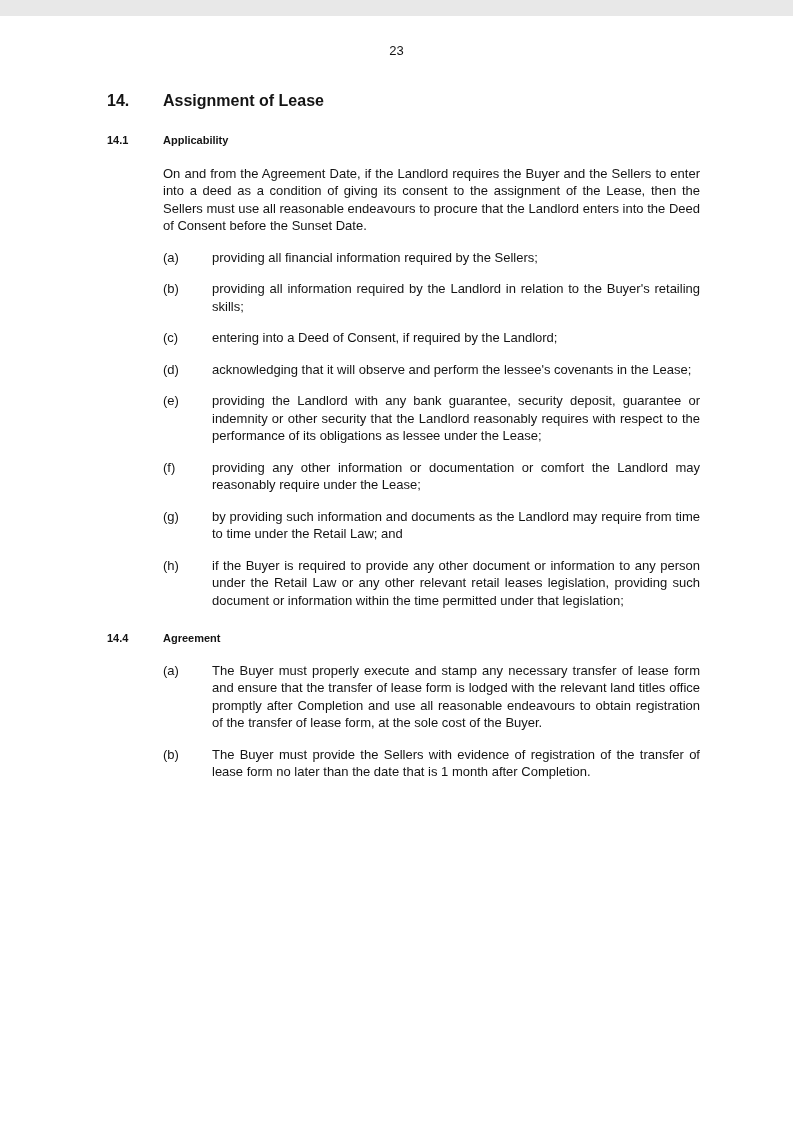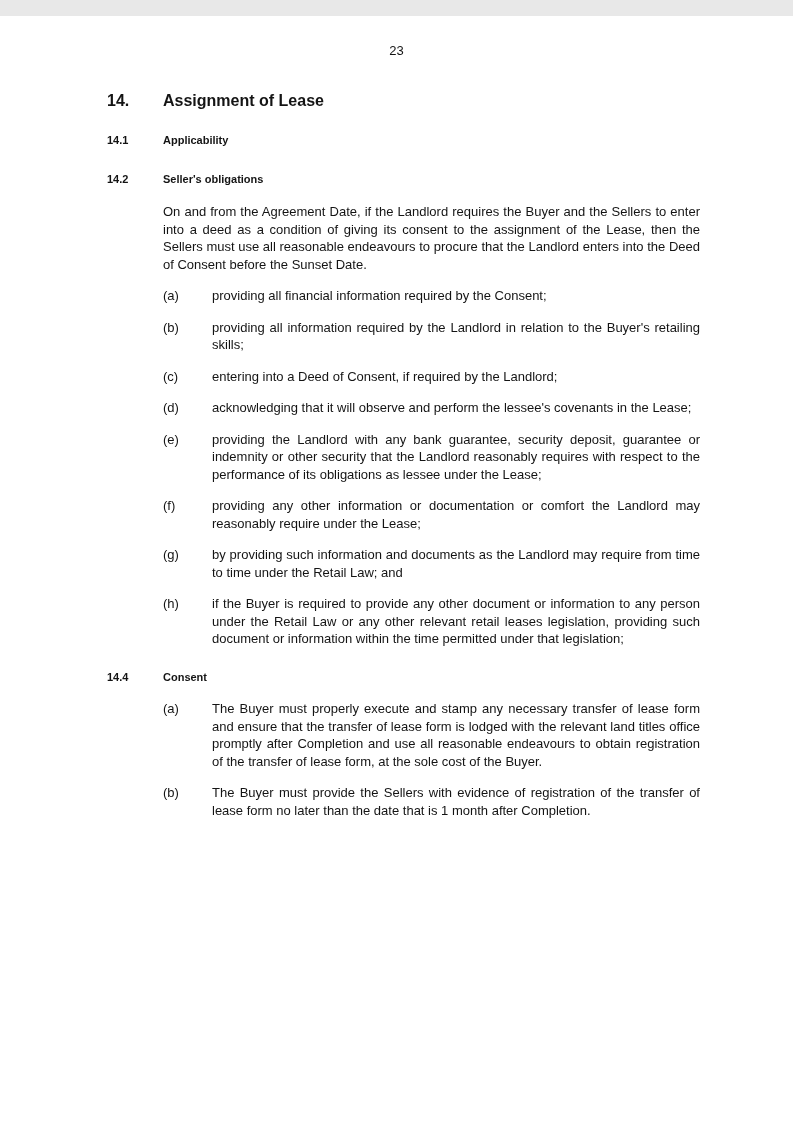--- a/index.html
+++ b/index.html
@@ -85,31 +85,27 @@
   <div class="row main-heading">
     <span class="c-num">14.</span>
     <span class="c-body">Assignment of Lease</span>
   </div>
 
   <div class="row sub-heading">
     <span class="c-num">14.1</span>
     <span class="c-body">Applicability</span>
   </div>
 
-  <div class="row sub-heading">
-    <span class="c-num">14.2</span>
-    <span class="c-body">Seller's obligations</span>
-  </div>
   <div class="para">On and from the Agreement Date, if the Landlord requires the Buyer and the Sellers to enter into a deed as a condition of giving its consent to the assignment of the Lease, then the Sellers must use all reasonable endeavours to procure that the Landlord enters into the Deed of Consent before the Sunset Date.</div>
 
 
   <div class="items">
     <div class="item">
       <span class="item-label">(a)</span>
-      <span class="item-text">providing all financial information required by the Consent;</span>
+      <span class="item-text">providing all financial information required by the Sellers;</span>
     </div>
     <div class="item">
       <span class="item-label">(b)</span>
       <span class="item-text">providing all information required by the Landlord in relation to the Buyer's retailing skills;</span>
     </div>
     <div class="item">
       <span class="item-label">(c)</span>
       <span class="item-text">entering into a Deed of Consent, if required by the Landlord;</span>
     </div>
     <div class="item">
@@ -129,21 +125,21 @@
       <span class="item-text">by providing such information and documents as the Landlord may require from time to time under the Retail Law; and</span>
     </div>
     <div class="item">
       <span class="item-label">(h)</span>
       <span class="item-text">if the Buyer is required to provide any other document or information to any person under the Retail Law or any other relevant retail leases legislation, providing such document or information within the time permitted under that legislation;</span>
     </div>
   </div>
 
   <div class="row sub-heading">
     <span class="c-num">14.4</span>
-    <span class="c-body">Consent</span>
+    <span class="c-body">Agreement</span>
   </div>
 
   <div class="items">
     <div class="item">
       <span class="item-label">(a)</span>
       <span class="item-text">The Buyer must properly execute and stamp any necessary transfer of lease form and ensure that the transfer of lease form is lodged with the relevant land titles office promptly after Completion and use all reasonable endeavours to obtain registration of the transfer of lease form, at the sole cost of the Buyer.</span>
     </div>
     <div class="item">
       <span class="item-label">(b)</span>
       <span class="item-text">The Buyer must provide the Sellers with evidence of registration of the transfer of lease form no later than the date that is 1 month after Completion.</span>

